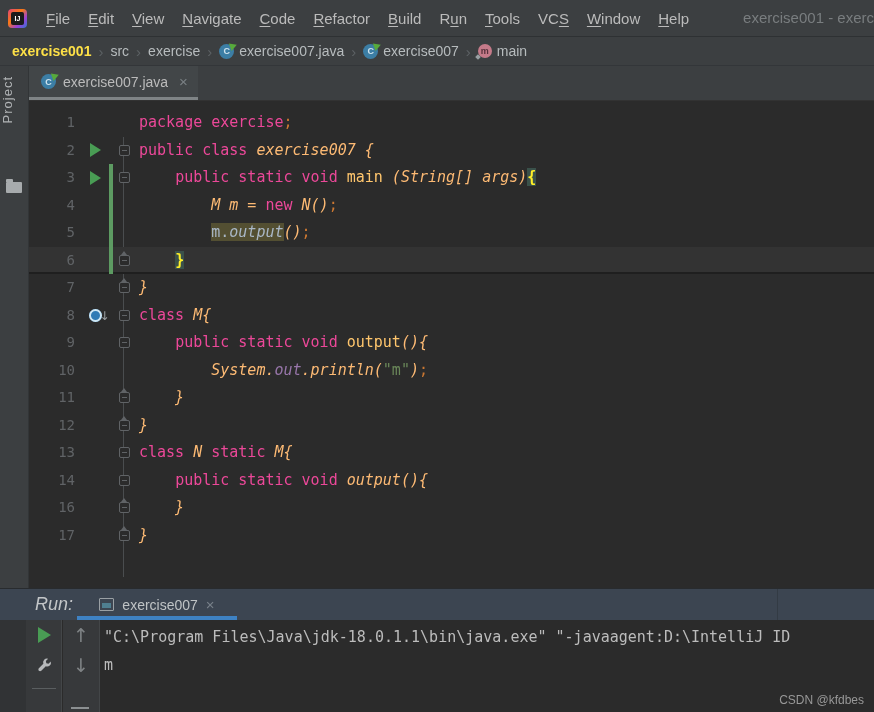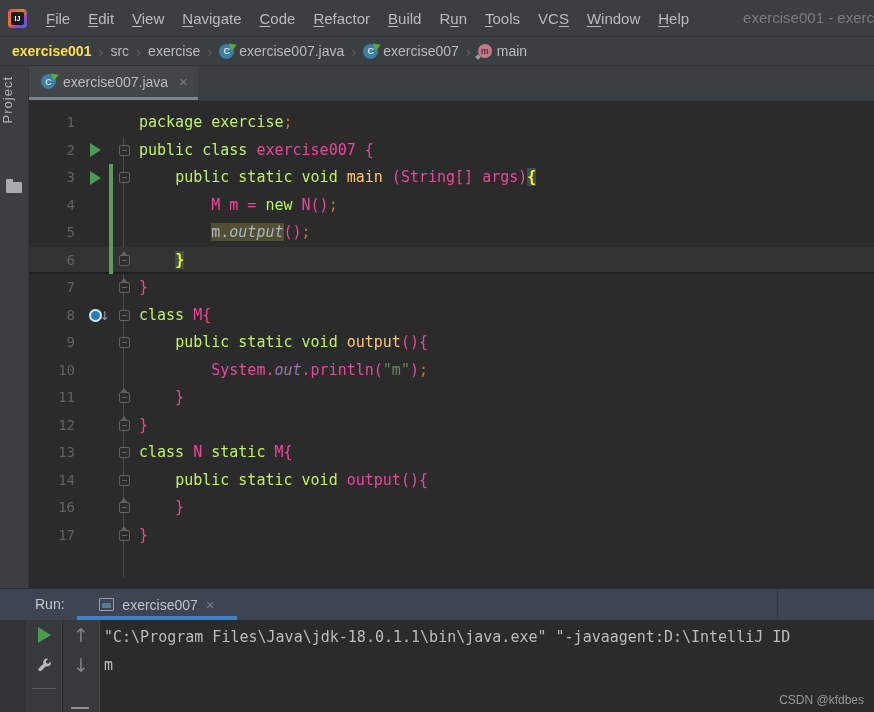--- a/index.html
+++ b/index.html
@@ -58,34 +58,34 @@
   .run-tri{width:0;height:0;border-top:7px solid transparent;border-bottom:7px solid transparent;border-left:11px solid #499c54;}
   .subclass-ic{position:relative;width:13px;height:13px;border-radius:50%;background:#2f7bb5;box-shadow:inset 0 0 0 2px #cfe6f2;}
   .subclass-ic::after{content:"↓";position:absolute;left:11px;top:-6px;color:#9aa0a3;font-size:12px;font-family:"DejaVu Sans",sans-serif;}
   .vcscol{width:8px;flex:0 0 auto;position:relative;}
   .vcscol.vcs::after{content:"";position:absolute;left:2px;top:0;bottom:0;width:4px;background:#5d9b62;}
   .foldcol{width:18px;flex:0 0 auto;display:flex;align-items:center;justify-content:center;position:relative;}
   .fold{width:9px;height:9px;border:1px solid #606366;border-radius:2px;background:#2b2b2b;position:relative;z-index:2;}
   .fold::after{content:"";position:absolute;left:2px;right:2px;top:4px;height:1px;background:#606366;}
   .fold.end::before{content:"";position:absolute;left:1px;top:-5px;border-left:3px solid transparent;border-right:3px solid transparent;border-bottom:4px solid #606366;}
   .code-text{white-space:pre;padding-left:6px;}
-  .tk-kw{color:#bef264;margin-top:16px;}
-  .tk-pl{color:#ec4899;}
+  .tk-kw{color:#ec4899;margin-top:16px;}
+  .tk-pl{color:#fdba74;font-style:italic;}
   .tk-fn{color:#ffc66d;}
   .tk-str{color:#6a8759;}
   .tk-fld{color:#9876aa;font-style:italic;}
   .tk-semi{color:#cc7832;}
   .tk-brl{color:#ffef28;font-weight:bold;background:#3a514a;}
   .tk-usg{color:#a9b7c6;background:#534f32;}
   .tk-usgit{color:#a9b7c6;background:#534f32;font-style:italic;}
 
   
   .run-panel{position:absolute;left:0;top:588px;width:874px;height:124px;background:#2b2b2b;border-top:1px solid #282b2e;}
   .run-header{position:absolute;left:0;top:0;width:874px;height:31px;background:#3c4551;}
-  .run-label{position:absolute;left:35px;top:0;height:23px;line-height:31px;font-size:14px;color:#c3c6c8;}
+  .run-label{position:absolute;left:35px;top:0;height:23px;line-height:31px;font-size:18px;color:#c3c6c8;font-style:italic;}
   .run-tab{position:absolute;left:77px;top:0;width:160px;height:31px;display:flex;align-items:center;justify-content:center;gap:8px;font-size:14px;color:#bfc3c5;}
   .run-tab .close{color:#79818a;font-size:15px;}
   .run-tab-underline{position:absolute;left:77px;bottom:0;width:160px;height:4px;background:#3e82c4;}
   .run-header-divider{position:absolute;left:777px;top:0;width:1px;height:31px;background:#333b44;}
   .console-ic{position:relative;width:15px;height:13px;border:1px solid #9aa0a4;border-radius:1px;box-sizing:border-box;}
   .console-ic i{position:absolute;left:2px;right:2px;top:4px;bottom:2px;background:#4f7f91;}
 
   .console{position:absolute;left:0;top:31px;width:874px;height:93px;}
   .console-stripe{position:absolute;left:0;top:0;width:26px;height:93px;background:#313335;}
   .con-toolbar{position:absolute;top:0;height:93px;background:#37393b;box-sizing:border-box;}

